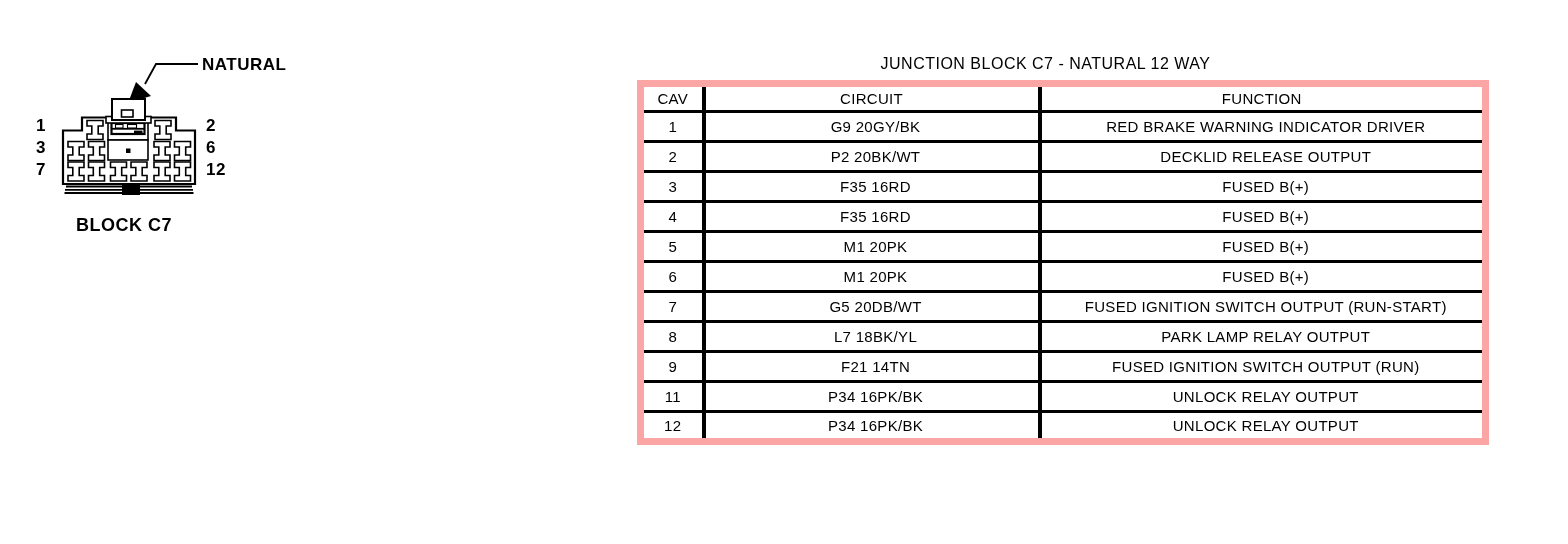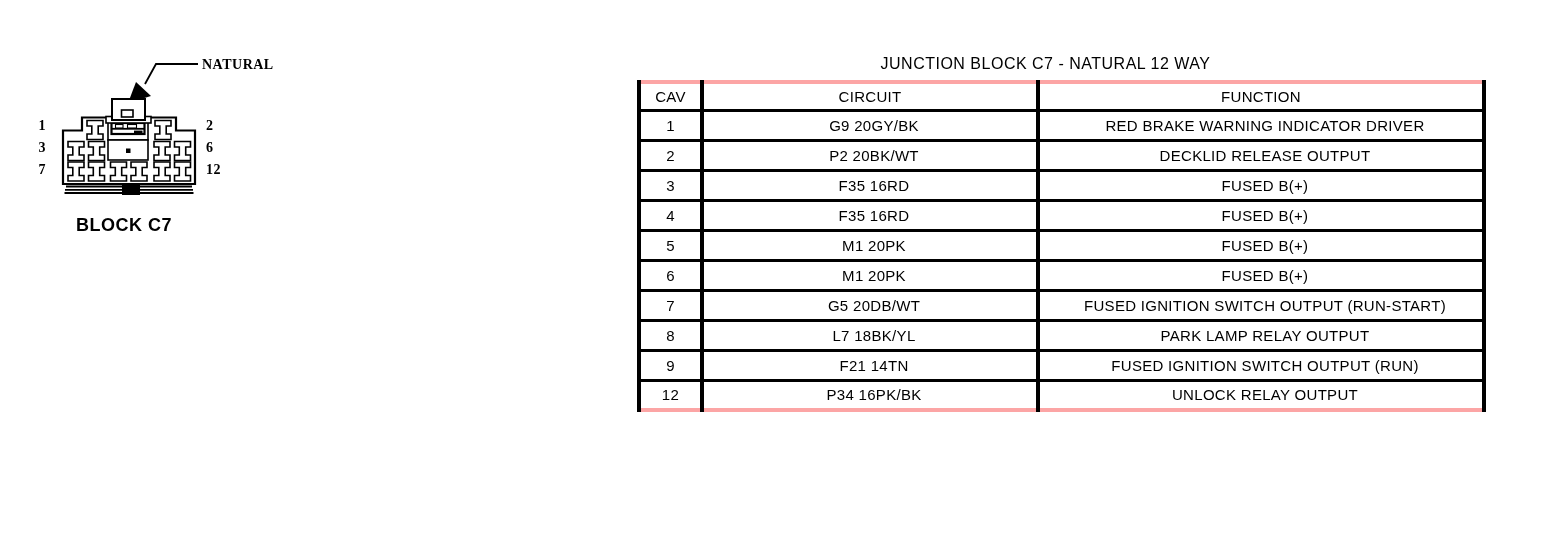--- a/index.html
+++ b/index.html
@@ -9,22 +9,22 @@
     position:relative;
     font-family:"Liberation Sans", sans-serif;
     color:#000;
     overflow:hidden;
   }
   
   .connector-region { position:absolute; left:0; top:0; width:320px; height:300px; }
   .connector-svg { position:absolute; left:0; top:0; }
   .diagram-label {
     position:absolute;
-    font-size:14px; font-weight:bold; letter-spacing:0.5px;
-    white-space:nowrap; line-height:17px;font-family:Liberation Serif, serif;
+    font-size:17px; font-weight:bold; letter-spacing:0.5px;
+    white-space:nowrap; line-height:17px;
   }
   .natural-label { left:202px; top:56px; }
   .pin-label { width:20px; }
   .pin-left   { left:26px; text-align:right; }
   .pin-right  { left:206px; text-align:left; }
   .pin-row-1 { top:117px; }
   .pin-row-2 { top:139px; }
   .pin-row-3 { top:161px; }
   .connector-name {
     position:absolute; left:40px; top:211px; width:168px;
@@ -32,21 +32,21 @@
     letter-spacing:0.5px; line-height:29px;
   }
   
   .table-region { position:absolute; left:637px; top:55px; width:817px; }
   .table-title {
     text-align:center; font-size:16px; letter-spacing:0.5px;
     line-height:18px; margin-bottom:7px; white-space:nowrap;
   }
   table.pinout {
     width:845px; border-collapse:collapse;
-    border:4px solid #fca5a5;
+    border:7px solid #fca5a5;
     table-layout:fixed;
   }
   .pinout th, .pinout td {
     border-top:3px solid #000; border-bottom:3px solid #000;
     border-left:4px solid #000; border-right:4px solid #000;
     font-size:15px; font-weight:normal;
     letter-spacing:0.3px;
     height:30px; vertical-align:middle;
     white-space:nowrap; overflow:hidden;
   }
@@ -178,19 +178,24 @@
         <td class="col-cav-cell">8</td>
         <td class="col-txt-cell">L7 18BK/YL</td>
         <td class="col-txt-cell">PARK LAMP RELAY OUTPUT</td>
       </tr>
       <tr>
         <td class="col-cav-cell">9</td>
         <td class="col-txt-cell">F21 14TN</td>
         <td class="col-txt-cell">FUSED IGNITION SWITCH OUTPUT (RUN)</td>
       </tr>
       <tr>
+        <td class="col-cav-cell">11</td>
+        <td class="col-txt-cell">P34 16PK/BK</td>
+        <td class="col-txt-cell">UNLOCK RELAY OUTPUT</td>
+      </tr>
+      <tr>
         <td class="col-cav-cell">12</td>
         <td class="col-txt-cell">P34 16PK/BK</td>
         <td class="col-txt-cell">UNLOCK RELAY OUTPUT</td>
       </tr>
     </tbody>
   </table>
 </div>
 
 </body></html>

